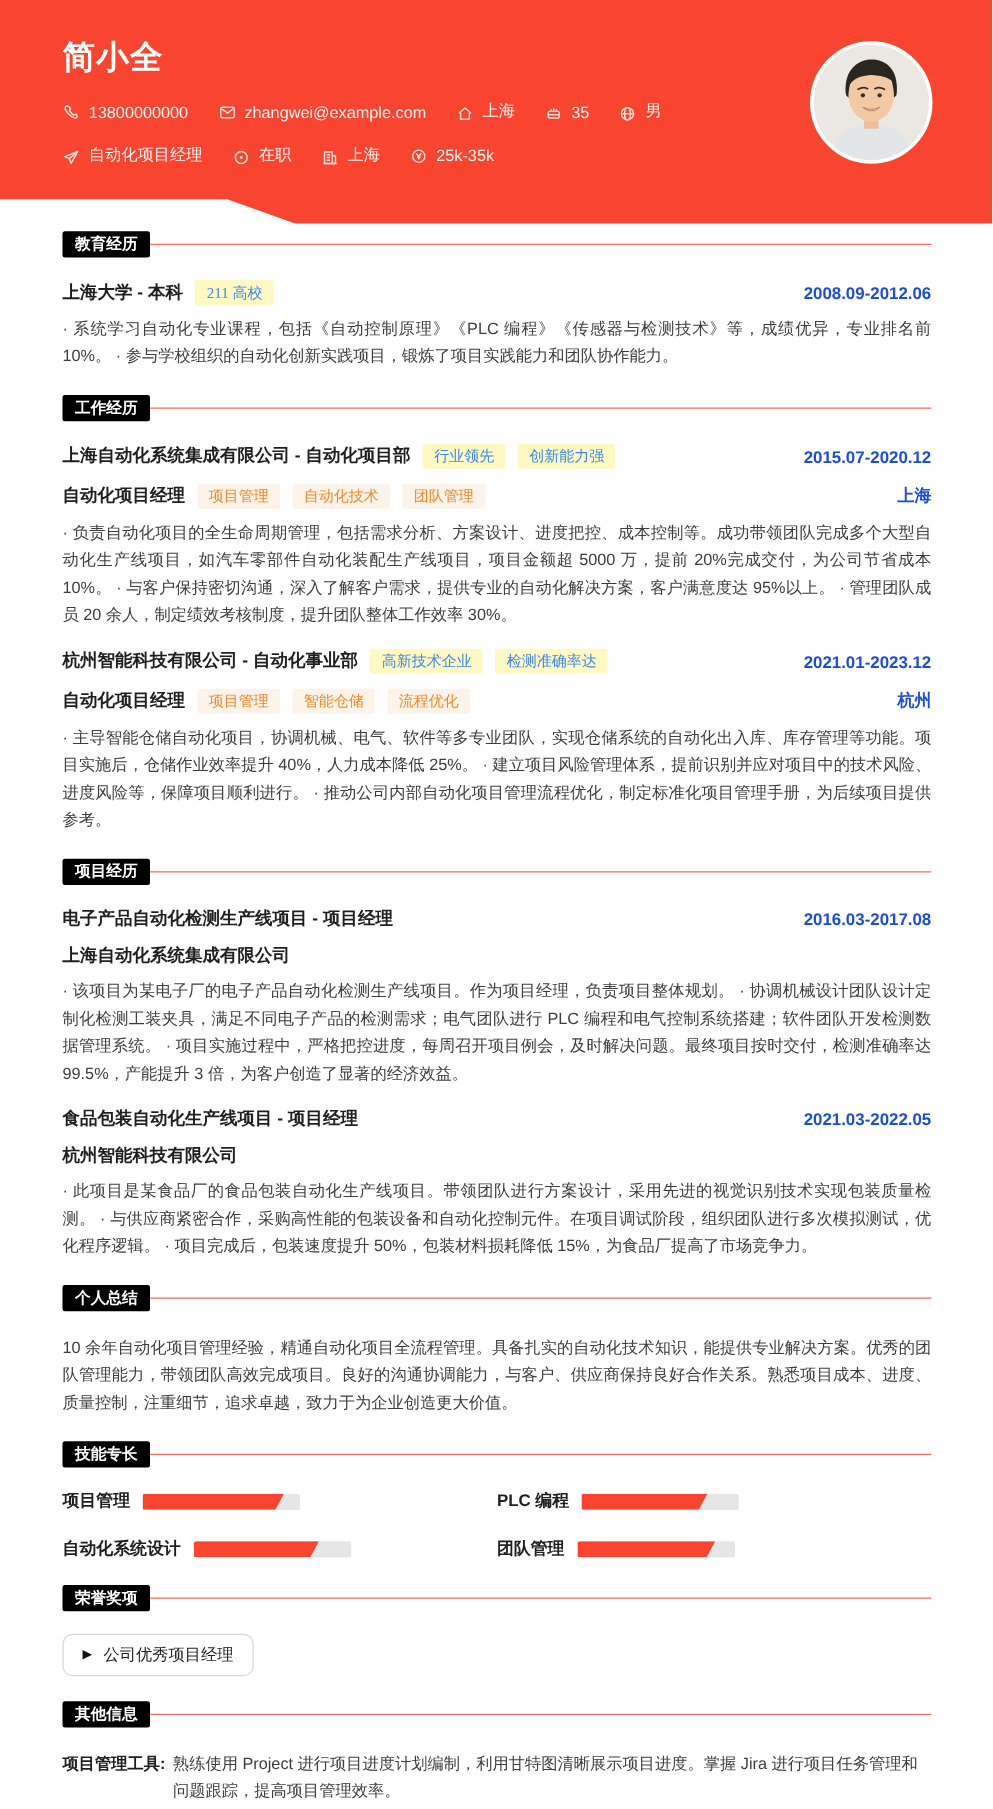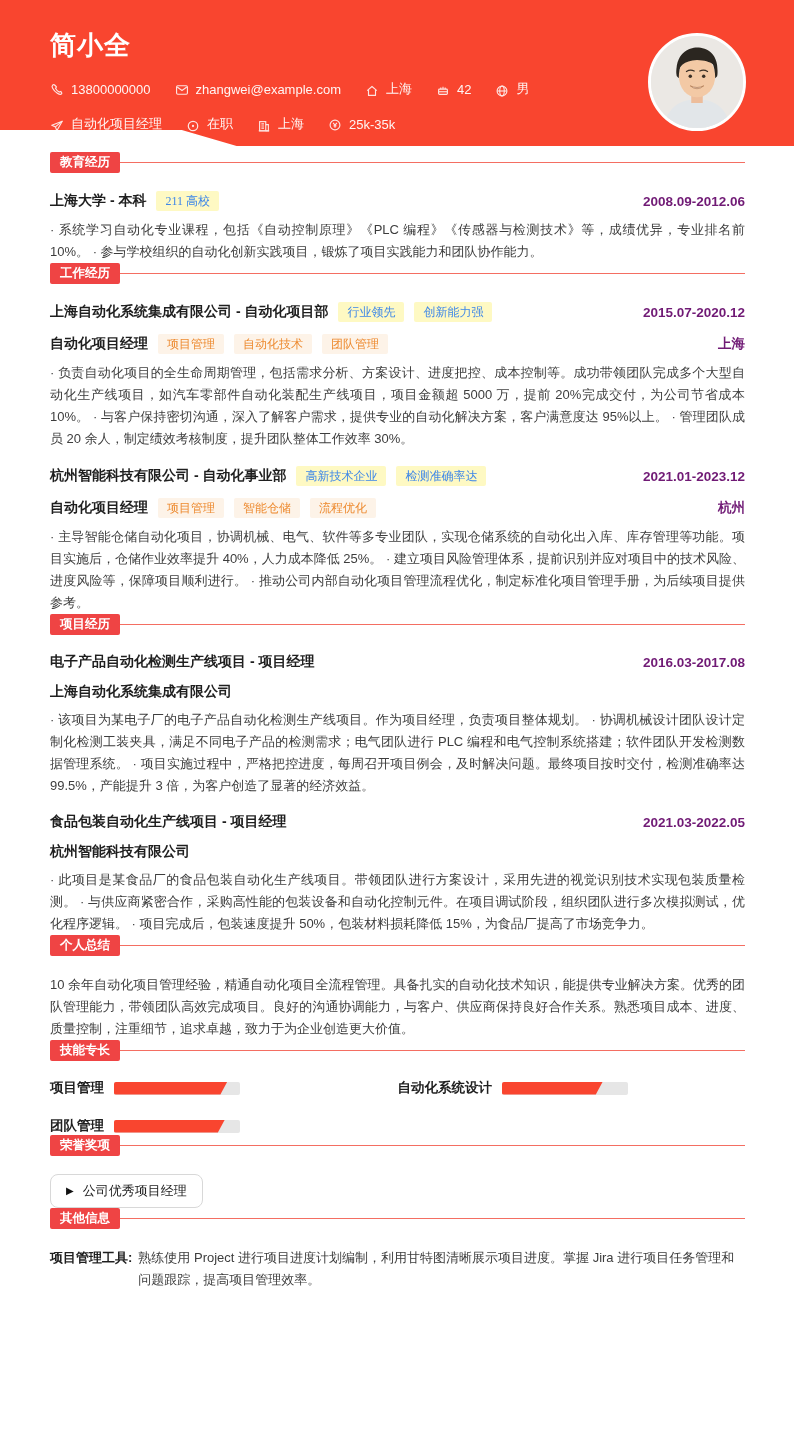--- a/index.html
+++ b/index.html
@@ -6,53 +6,53 @@
   html,body { background:#fff; }
   body {
     font-family:"Liberation Sans","DejaVu Sans",sans-serif;
     width:794px; height:1447px; overflow:hidden; position:relative;
     color:#3d3d3d;
   }
   .page { width:794px; height:1447px; background:#fff; }
 
   
   .hero {
-    position:relative; width:794px; height:146px; background:#f9452f;
+    position:relative; width:794px; height:179px; background:#f9452f;
     clip-path:polygon(0 0,100% 0,100% 100%,29.8% 100%,22.9% 89%,0 89%);
     color:#fff;
   }
   .hero-inner { padding:28px 0 0 50px; }
   .hero h1 { font-size:26px; font-weight:700; letter-spacing:1px; color:#fff; }
   .contact-row { display:flex; align-items:center; margin-top:17px; }
   .contact-row .ci { display:flex; align-items:flex-end; margin-right:24px; }
   .contact-row .ci svg { width:14px; height:14px; margin-right:7px; opacity:.85; }
   .contact-row .ci span { font-size:13px; color:rgba(255,255,255,.95); }
   .avatar {
     position:absolute; top:33px; right:48px; width:98px; height:98px;
     border-radius:50%; border:3px solid #fff; overflow:hidden; background:#eceae7;
   }
   .avatar svg { width:100%; height:100%; display:block; }
 
   
   main { padding:6px 49px 0 50px; }
-  .section { }
+  .section { margin-top:20px; }
   .section:first-child { margin-top:0; }
   .sec-head { display:flex; align-items:center; margin-bottom:18px; }
   .badge {
-    background:#ef4444; color:#fff; font-size:12.5px; font-weight:700;
+    background:#000000; color:#fff; font-size:12.5px; font-weight:700;
     padding:3px 10px; border-radius:2px; line-height:15px; white-space:nowrap;
   }
   .rule { flex:1; height:1px; background:rgba(240,62,45,.75); }
 
   .entry { margin-top:16px; }
   .entry:first-of-type { margin-top:0; }
   .erow { display:flex; align-items:center; justify-content:space-between;gap:27px; }
   .erow .left { display:flex; align-items:center; }
   .etitle { font-size:14px; font-weight:700; color:#1f1f1f; }
-  .edate, .eloc { font-size:13.5px; font-weight:700; color:#701a75; white-space:nowrap; }
+  .edate, .eloc { font-size:13.5px; font-weight:700; color:#1d4ed8; white-space:nowrap; }
   .erow2 { margin-top:12px; }
   .tag {
     font-size:12px; padding:2px 9px; border-radius:2px; margin-left:10px;
     white-space:nowrap; line-height:16px;
   }
   .tag.blue { background:#fef9c3; color:#3e87e8;font-family:Liberation Serif, serif; }
   .tag.orange { background:#fdf3e8; color:#ed8a2f; }
   .sub { margin-top:12px; font-size:14px; font-weight:700; color:#1f1f1f; }
   .para { margin-top:8px; font-size:13px; line-height:22px; color:#3d3d3d; text-align:justify; }
 
@@ -108,21 +108,21 @@
               <path d="M4 6.8 V13 H12 V6.8"></path>
             </svg>
           <span>上海</span>
         </div>
         <div class="ci">
           <svg viewBox="0 0 16 16" fill="none" stroke="#fff" stroke-width="1.3">
               <rect x="3" y="7" width="10" height="6" rx="1"></rect>
               <path d="M5.5 7 V5 M8 7 V4.2 M10.5 7 V5"></path>
               <path d="M3 10 H13"></path>
             </svg>
-          <span>42</span>
+          <span>35</span>
         </div>
         <div class="ci">
           <svg viewBox="0 0 16 16" fill="none" stroke="#fff" stroke-width="1.3">
               <circle cx="8" cy="8" r="5.6"></circle>
               <ellipse cx="8" cy="8" rx="2.6" ry="5.6"></ellipse>
               <path d="M2.6 8 H13.4"></path>
             </svg>
           <span>男</span>
         </div>
       </div>
@@ -285,20 +285,26 @@
         <span class="rule"></span>
       </div>
       <div class="skill-grid">
         <div class="skill">
           <span class="slabel">项目管理</span>
           <div class="bar">
               <div class="fill" style="width: 90%;"></div>
             </div>
         </div>
         <div class="skill">
+          <span class="slabel">PLC 编程</span>
+          <div class="bar">
+              <div class="fill" style="width: 80%;"></div>
+            </div>
+        </div>
+        <div class="skill">
           <span class="slabel">自动化系统设计</span>
           <div class="bar">
               <div class="fill" style="width: 80%;"></div>
             </div>
         </div>
         <div class="skill">
           <span class="slabel">团队管理</span>
           <div class="bar">
               <div class="fill" style="width: 88%;"></div>
             </div>

